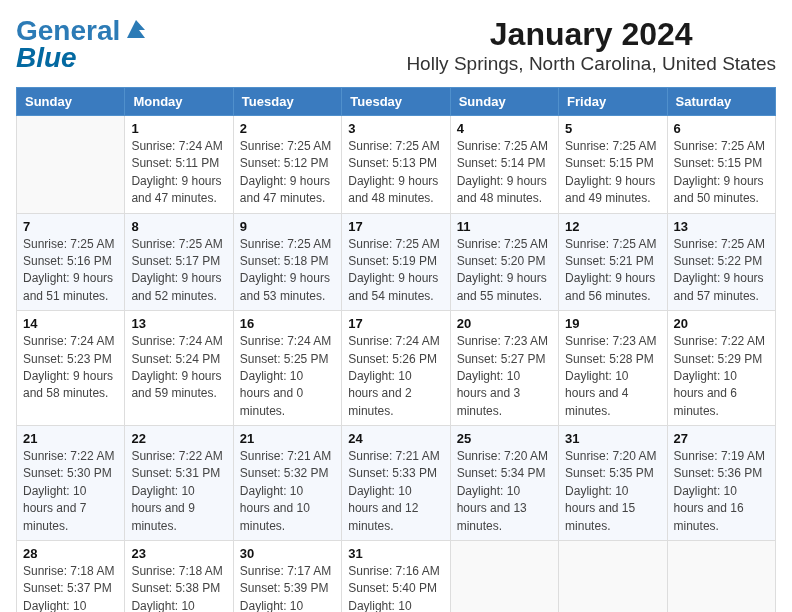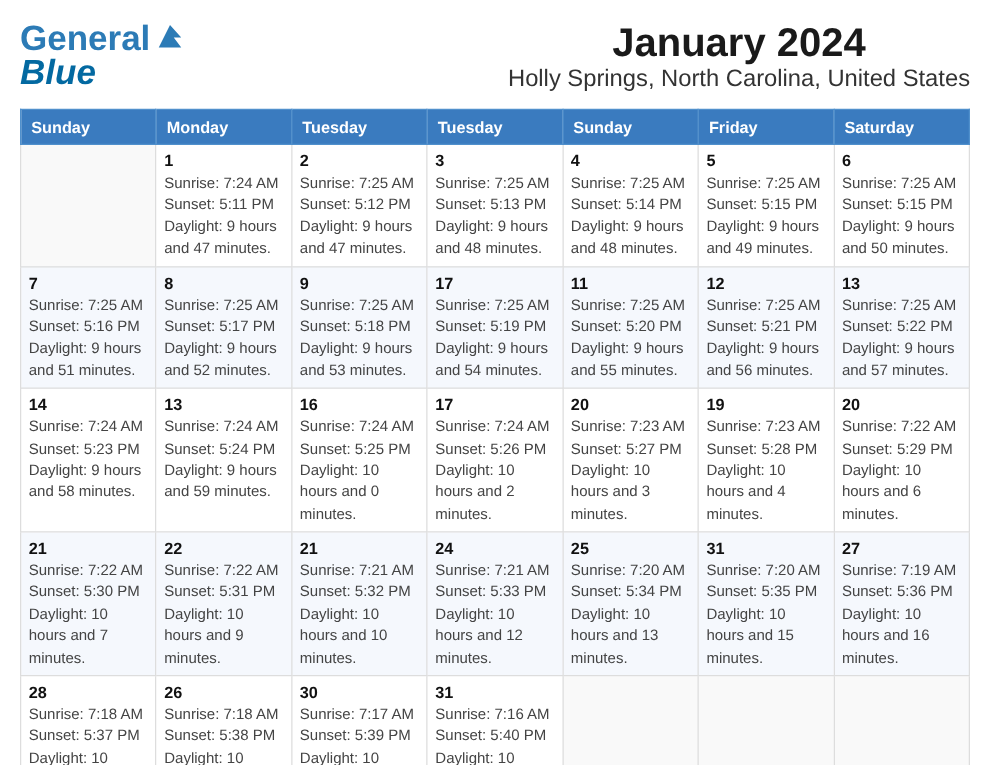--- a/index.html
+++ b/index.html
@@ -241,21 +241,21 @@
           <div class="day-number">27</div>
           <div class="day-info">Sunrise: 7:19 AM<br>Sunset: 5:36 PM<br>Daylight: 10 hours and 16 minutes.</div>
         </td>
       </tr>
       <tr>
         <td>
           <div class="day-number">28</div>
           <div class="day-info">Sunrise: 7:18 AM<br>Sunset: 5:37 PM<br>Daylight: 10 hours and 18 minutes.</div>
         </td>
         <td>
-          <div class="day-number">26</div>
+          <div class="day-number">23</div>
           <div class="day-info">Sunrise: 7:18 AM<br>Sunset: 5:38 PM<br>Daylight: 10 hours and 20 minutes.</div>
         </td>
         <td>
           <div class="day-number">30</div>
           <div class="day-info">Sunrise: 7:17 AM<br>Sunset: 5:39 PM<br>Daylight: 10 hours and 21 minutes.</div>
         </td>
         <td>
           <div class="day-number">31</div>
           <div class="day-info">Sunrise: 7:16 AM<br>Sunset: 5:40 PM<br>Daylight: 10 hours and 23 minutes.</div>
         </td>

